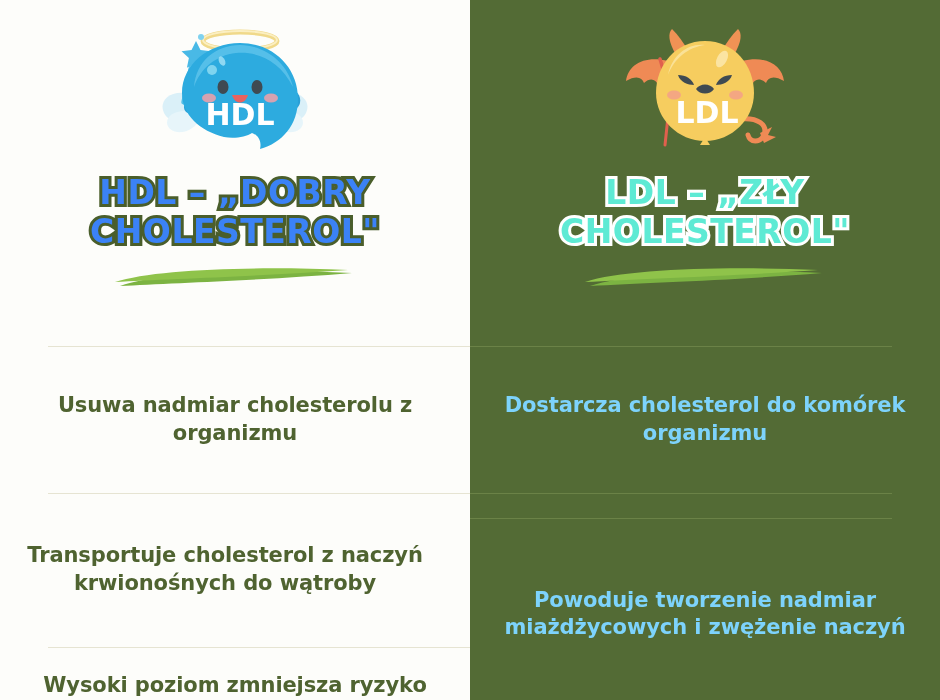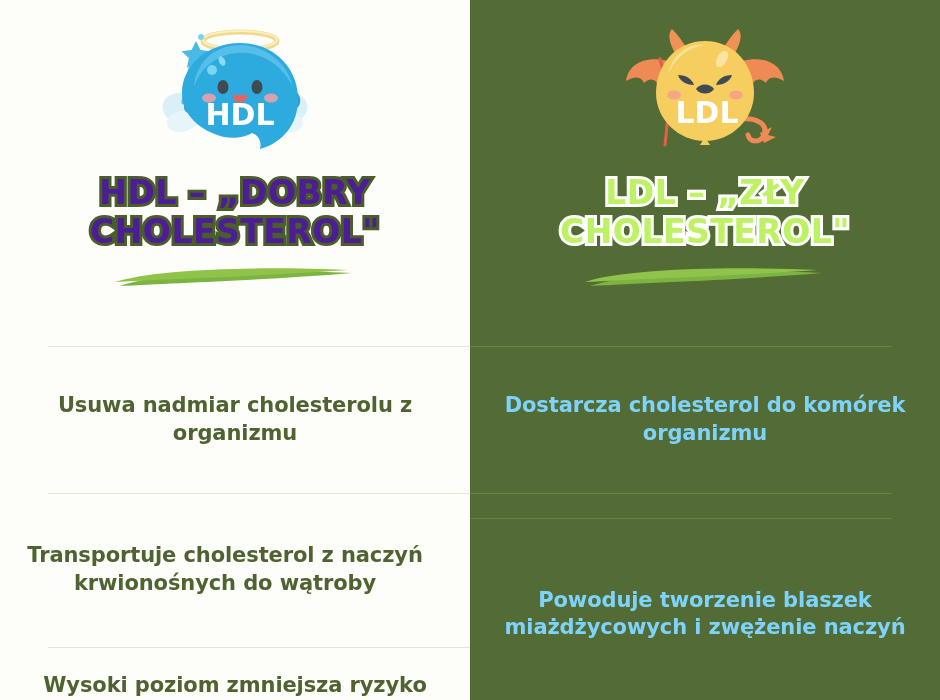--- a/index.html
+++ b/index.html
@@ -60,28 +60,28 @@
     font-weight: bold;
     font-size: 33px;
     line-height: 1.18;
     letter-spacing: 0.5px;
     margin: 0;
     text-transform: uppercase;
   }
   .panel-title .line { display: block; }
 
   .title-hdl {
-    color: #4c1d95;
+    color: #3b82f6;
     -webkit-text-stroke: 6px #4a5e2b;
     paint-order: stroke fill;
     text-shadow:
       0 0 0 #4a5e2b;
   }
   .title-ldl {
-    color: #bef264;
+    color: #5eead4;
     -webkit-text-stroke: 6px #ffffff;
     paint-order: stroke fill;
   }
 
   
   .swoosh {
     margin-top: 14px;
     height: 26px;
     display: flex;
     justify-content: center;
@@ -256,17 +256,17 @@
         <path d="M5 16 C45 3 145 0 238 4 C155 10 58 13 5 16 Z" fill="#8fc34a"></path>
       </svg>
     </div>
 
     <div class="facts">
       <div class="spacer-top"></div>
       <div class="divider"></div>
       <div class="fact fact-1">Dostarcza cholesterol do komórek organizmu</div>
       <div class="divider"></div>
       <div class="divider"></div>
-      <div class="fact fact-3">Powoduje tworzenie blaszek miażdżycowych i zwężenie naczyń</div>
+      <div class="fact fact-3">Powoduje tworzenie nadmiar miażdżycowych i zwężenie naczyń</div>
     </div>
   </div>
 
 </div>
 
 </body></html>

